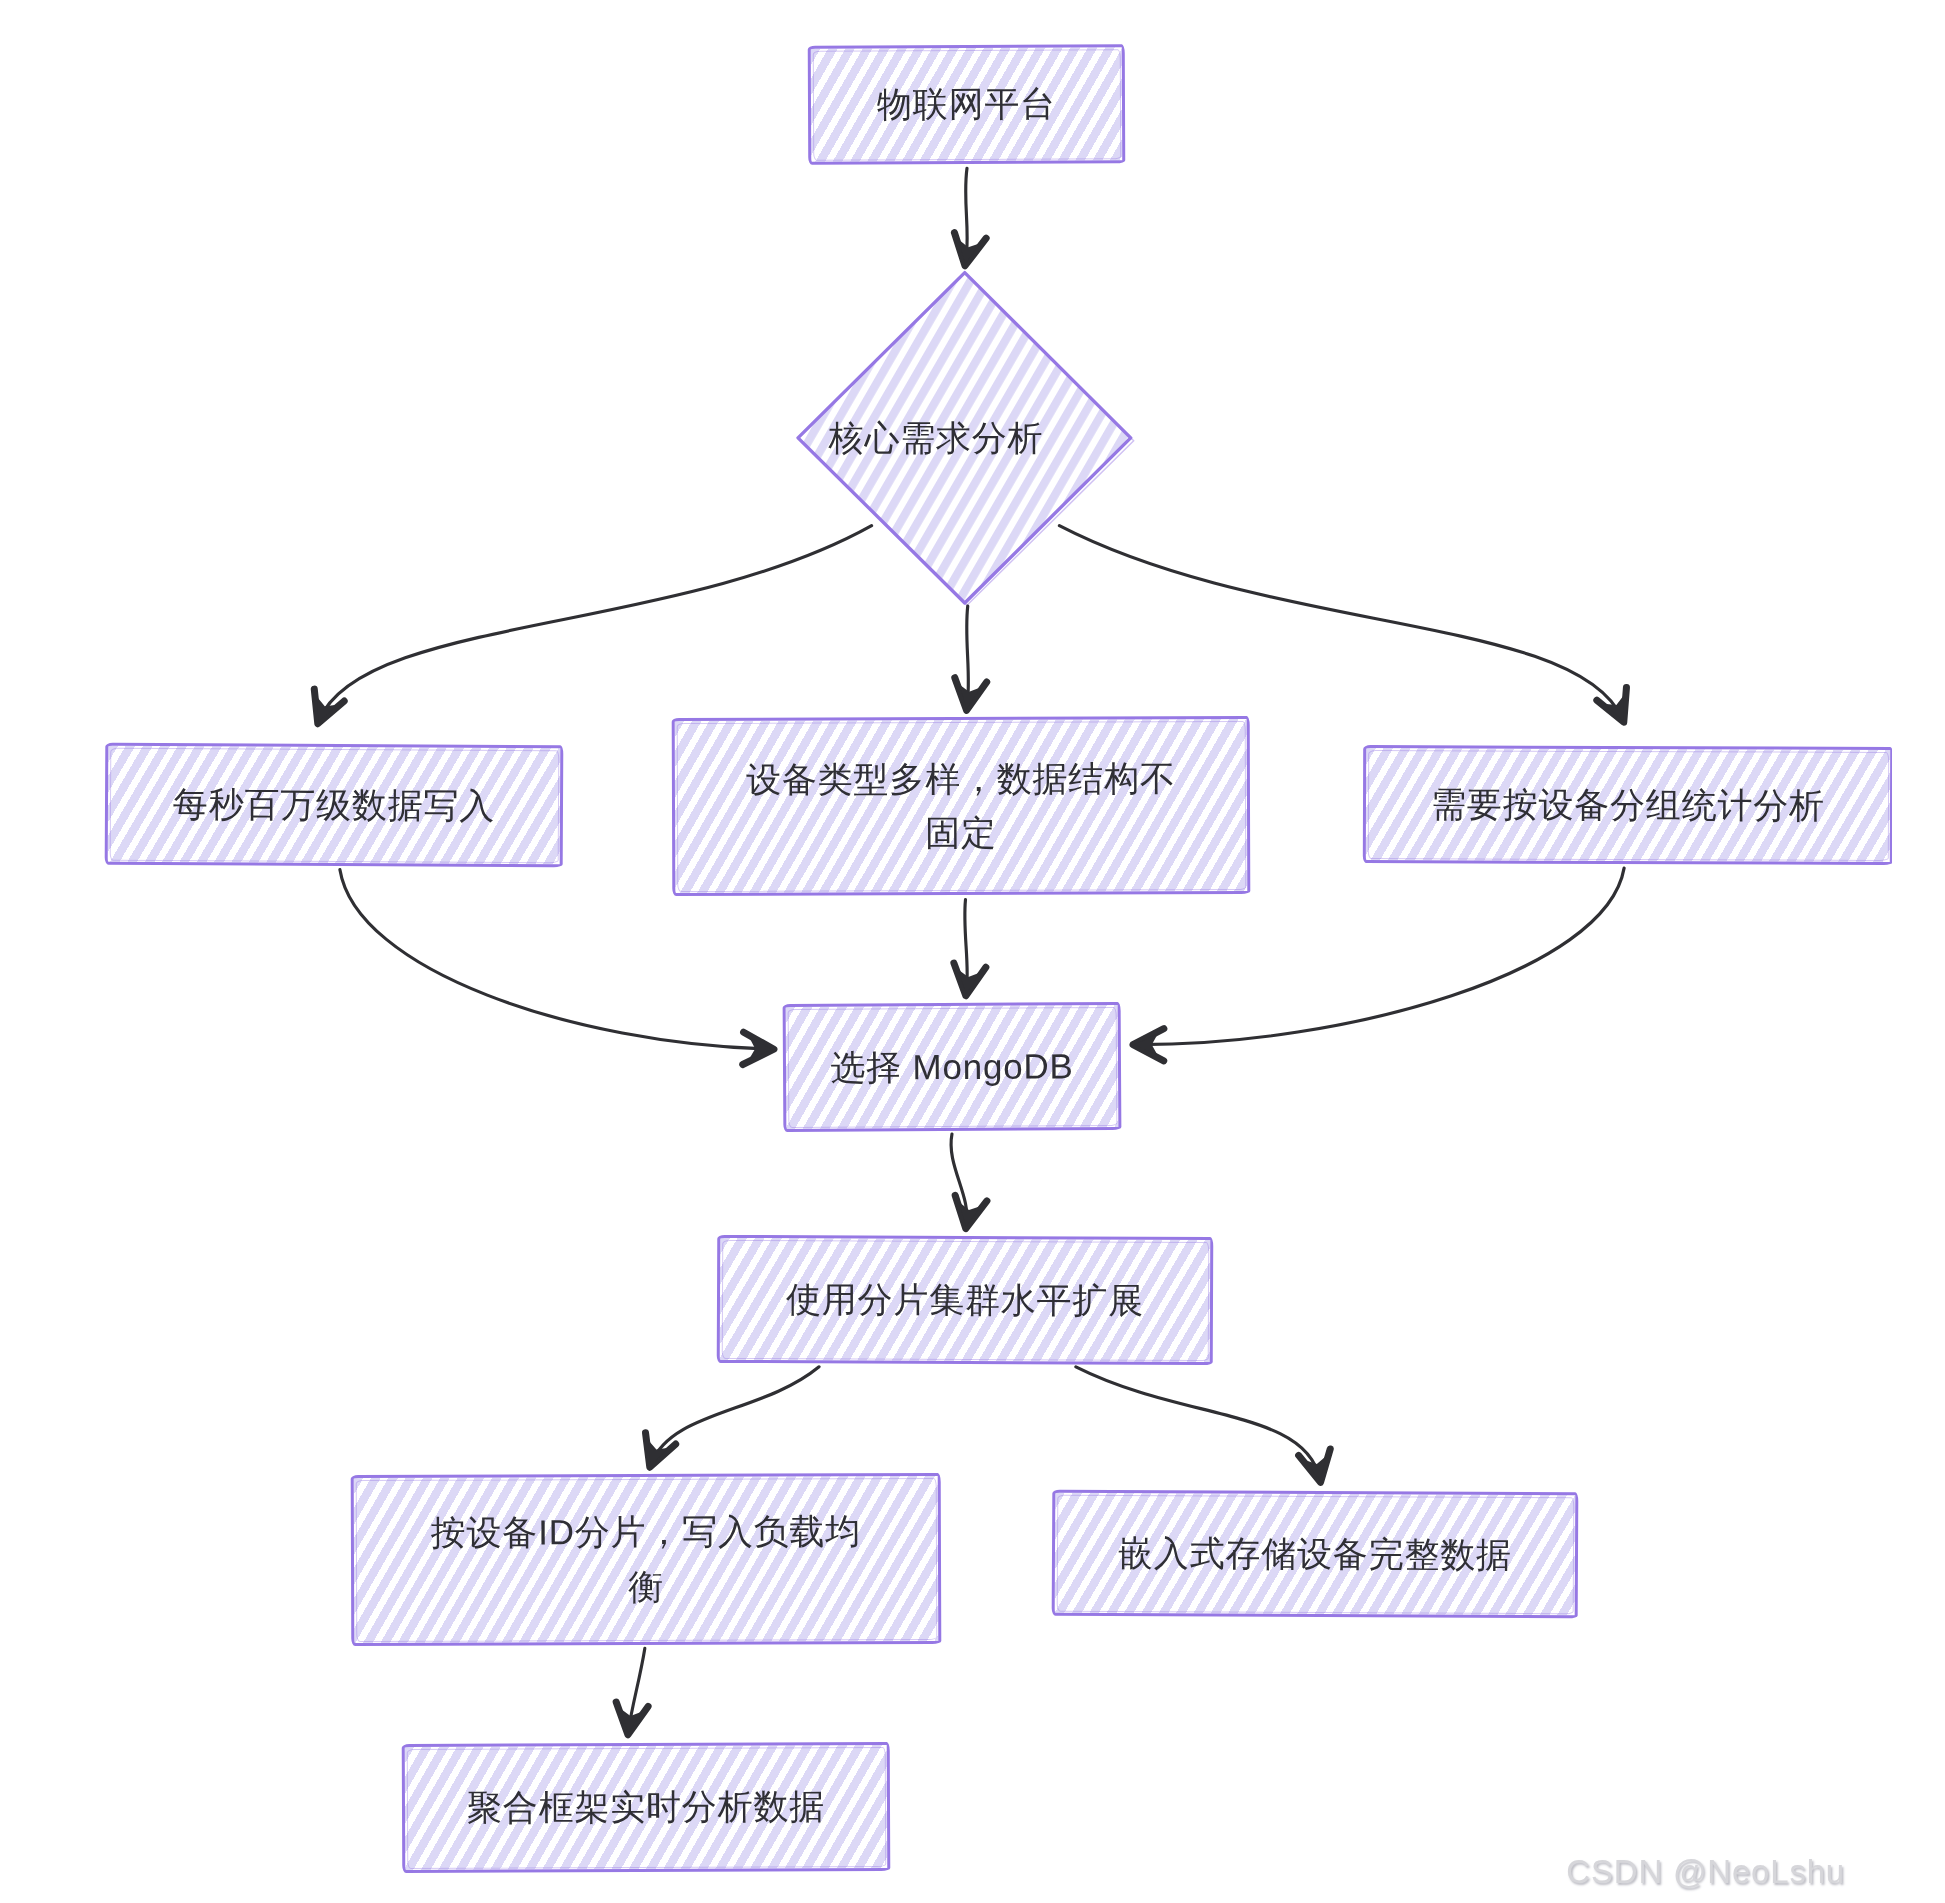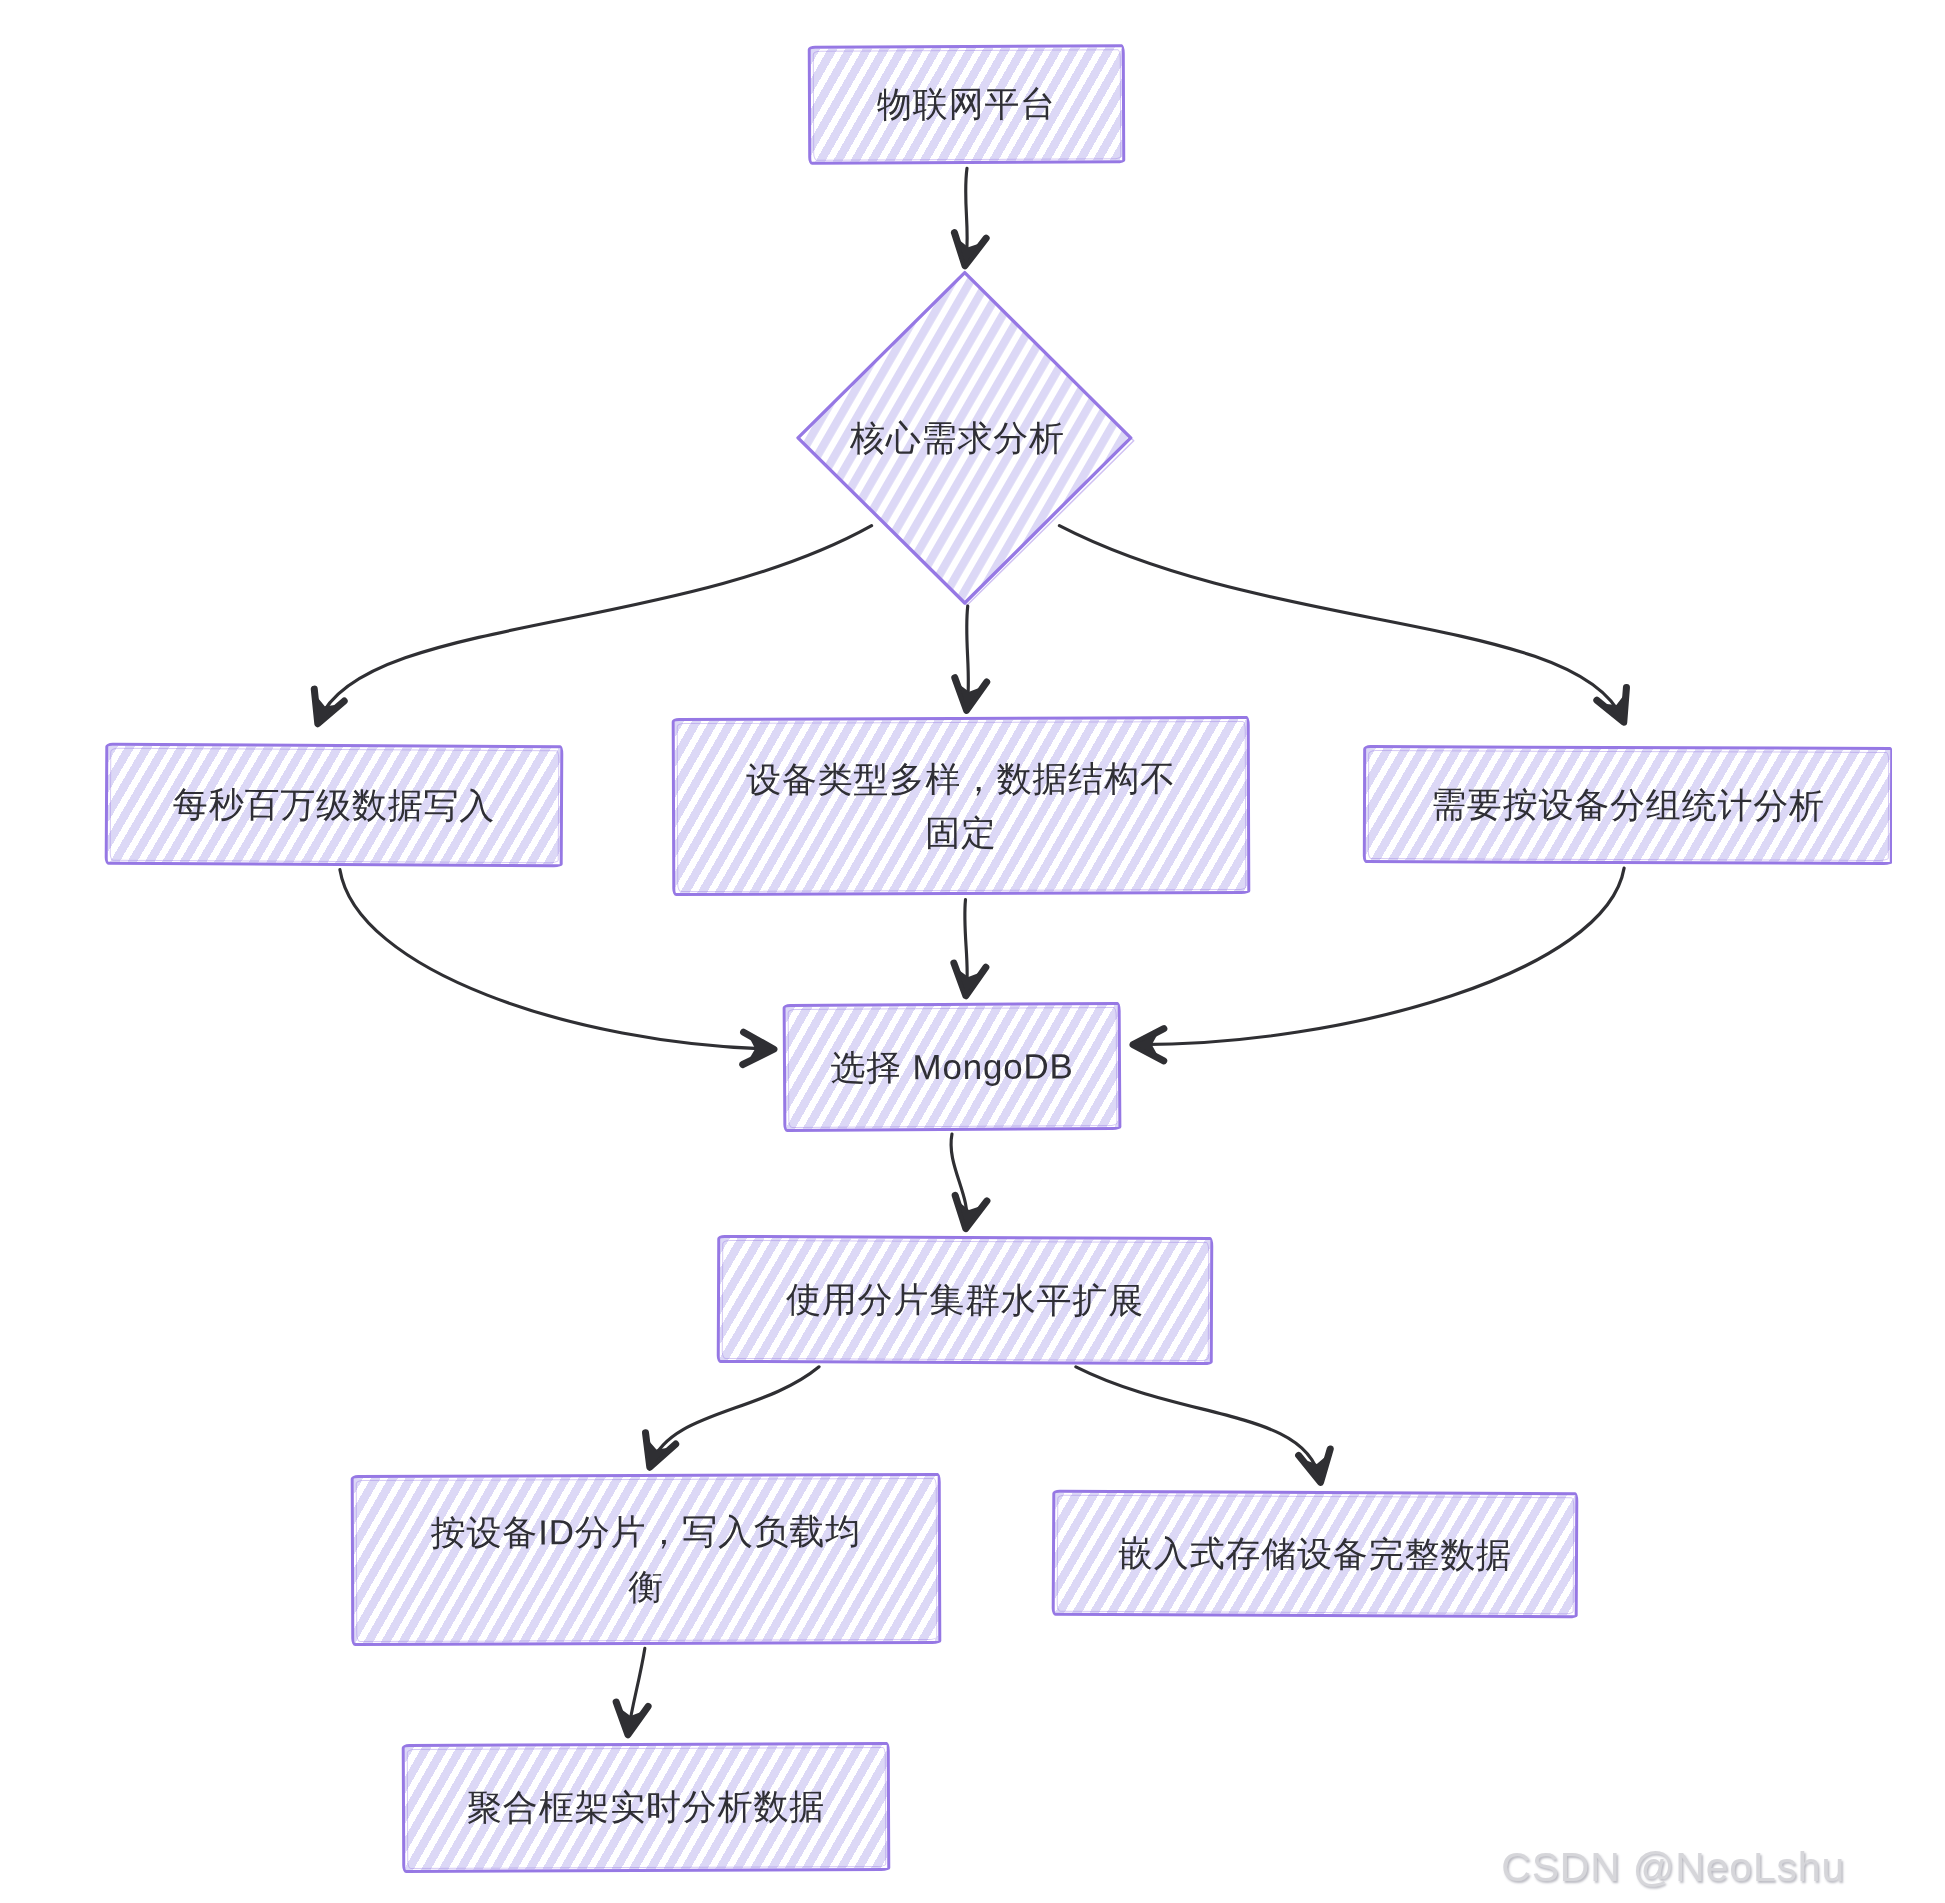--- a/index.html
+++ b/index.html
@@ -81,31 +81,31 @@
   .n-variety{left:672px;top:717px;width:578px;height:178px;padding:0 60px;transform:rotate(-.2deg);}
   .n-group{left:1363px;top:746px;width:530px;height:118px;transform:rotate(.2deg);}
   .n-mongo{left:783px;top:1003px;width:338px;height:128px;transform:rotate(-.35deg);}
   .n-shard{left:717px;top:1236px;width:496px;height:128px;transform:rotate(.25deg);}
   .n-shardby{left:351px;top:1474px;width:590px;height:171px;padding:0 68px;transform:rotate(-.2deg);}
   .n-embed{left:1052px;top:1491px;width:526px;height:126px;transform:rotate(.3deg);}
   .n-agg{left:402px;top:1743px;width:488px;height:129px;transform:rotate(-.25deg);}
   .diamond-label{
     position:absolute;
     z-index:2;
-    left:850px;top:406px;width:300px;height:65px;
-    display:flex;align-items:center;
+    left:786px;top:406px;width:300px;height:65px;
+    display:flex;align-items:center;justify-content:center;
     text-align:center;
     color:var(--text,#2f2f35);
     font-size:35px;font-weight:500;letter-spacing:0.8px;
   }
   .watermark{
     position:absolute;
     z-index:3;
     right:47px;bottom:12px;
-    font-size:41px;
+    font-size:33px;
     letter-spacing:0.8px;
     color:var(--watermark,#d6d6da);
     text-shadow:1.5px 2.3px 2.3px #b8b8c0;
   }
 </style>
 </head>
 <body>
 
 <div class="canvas">
 

